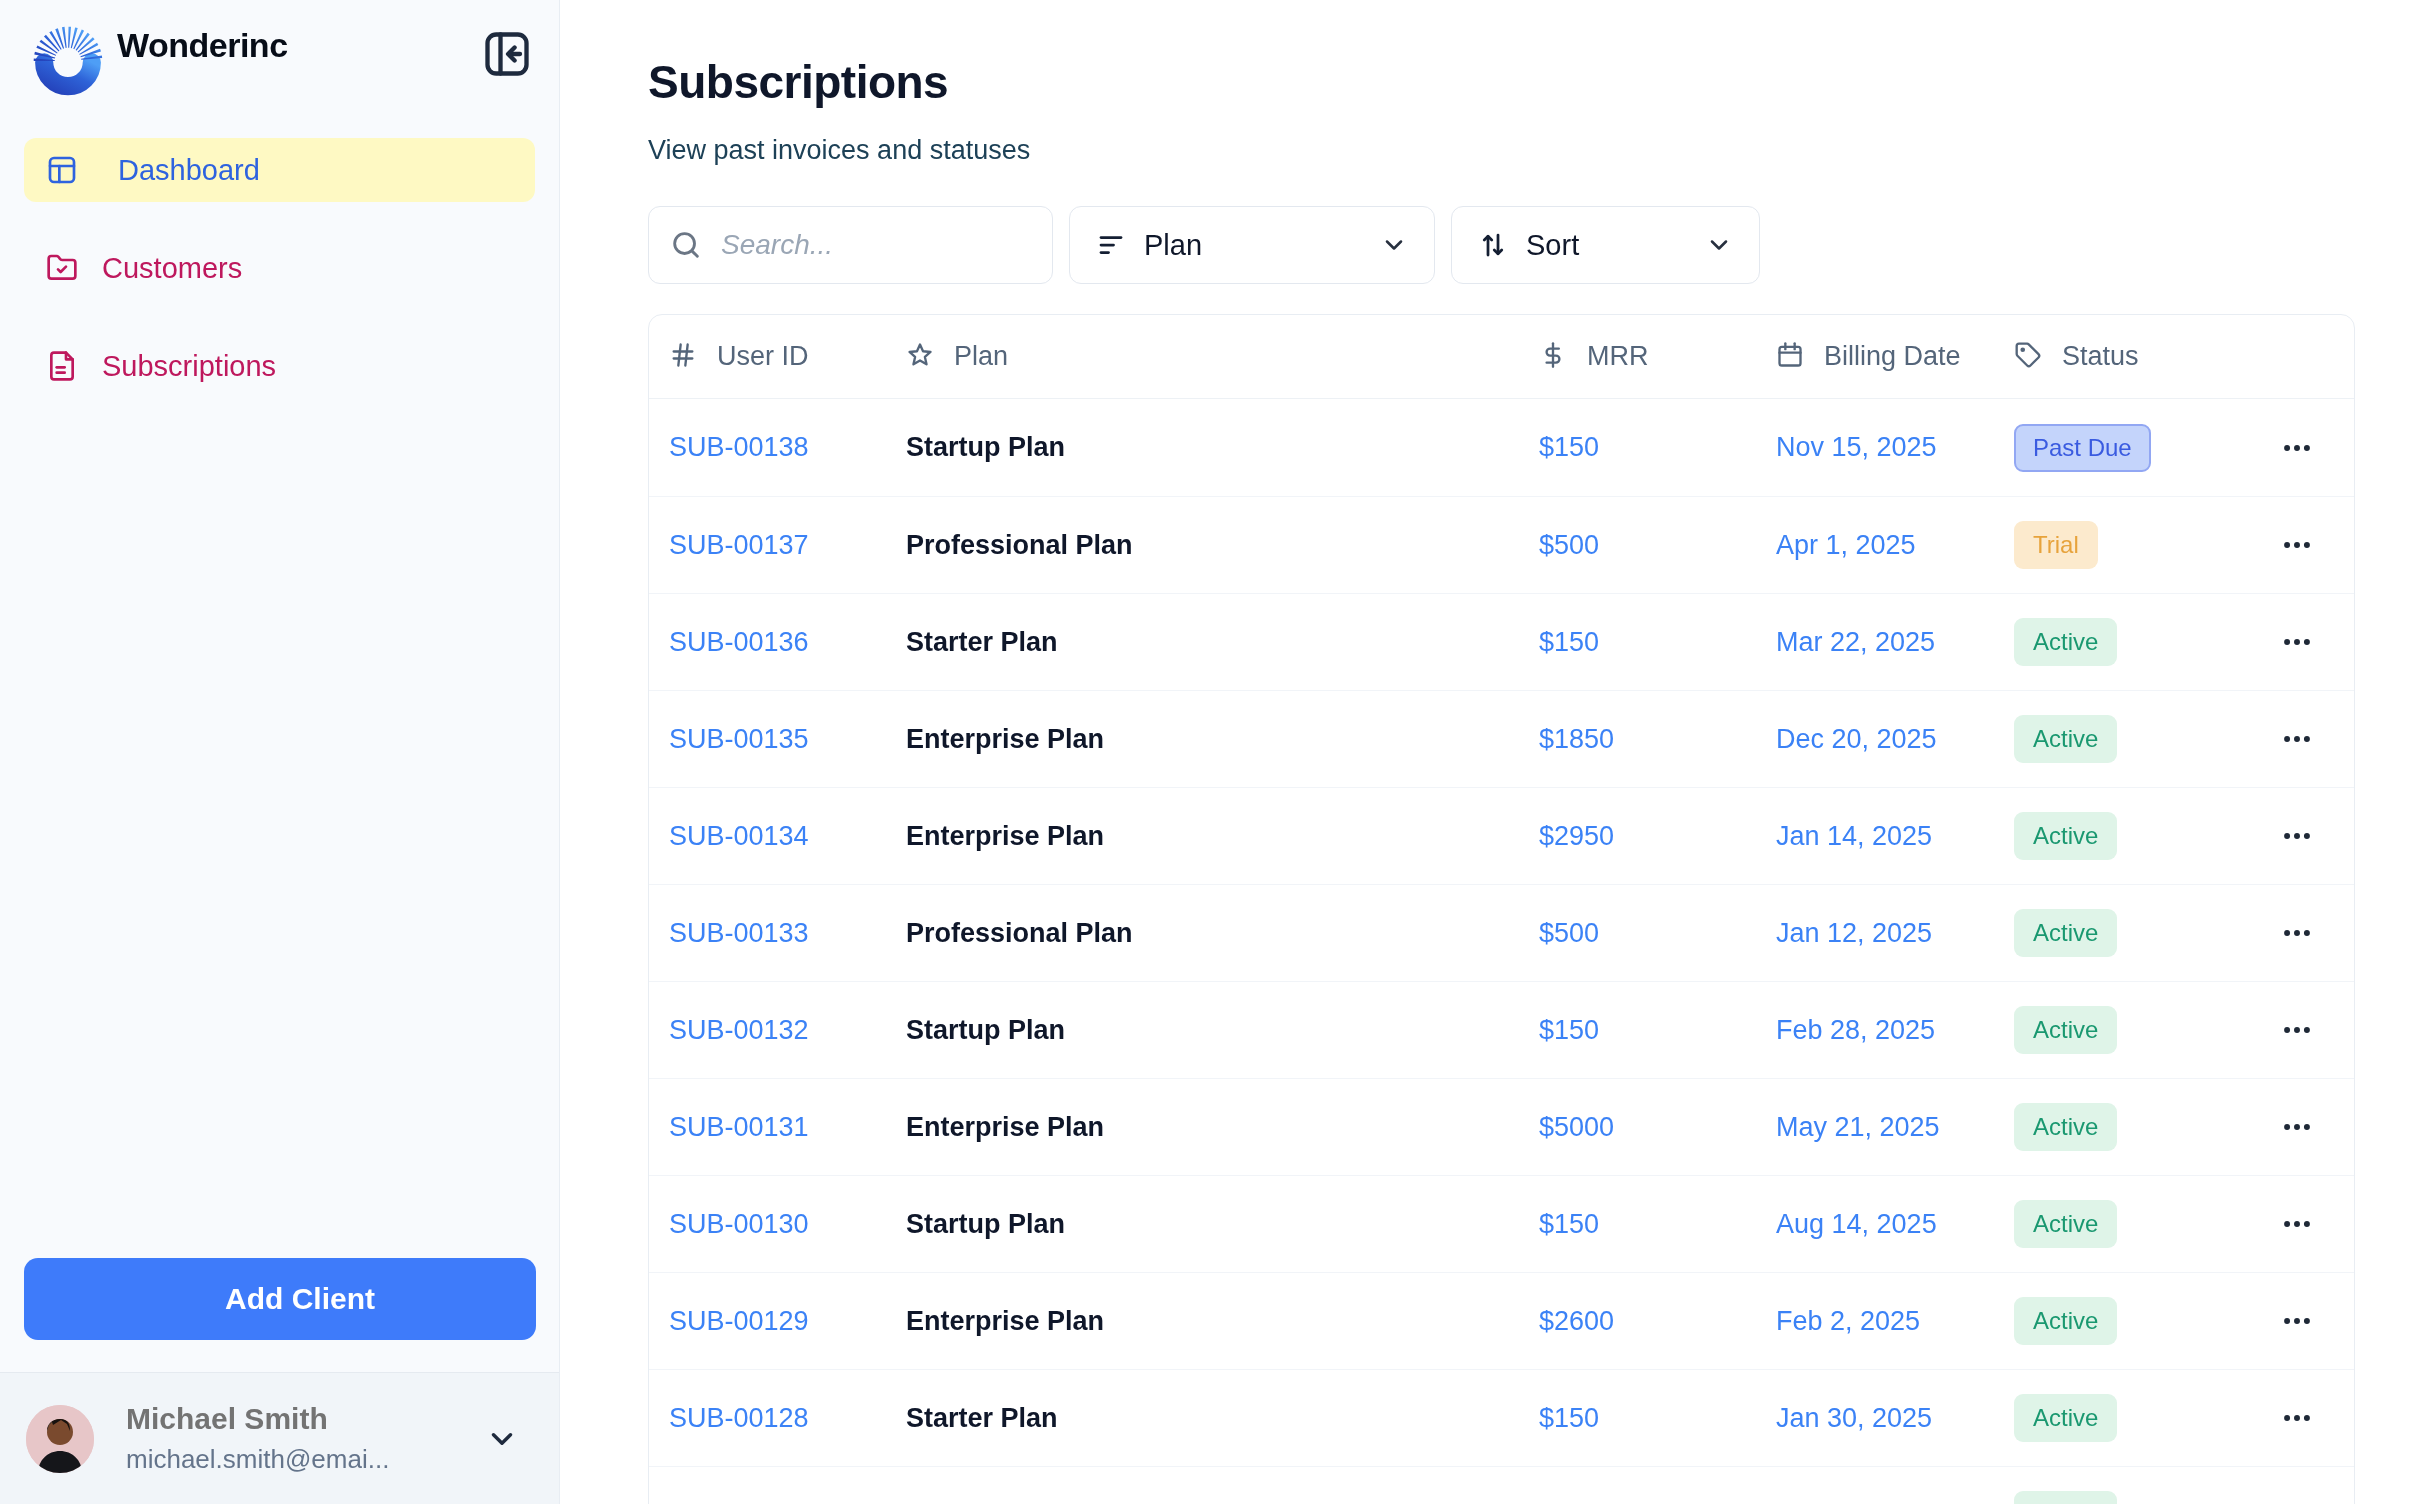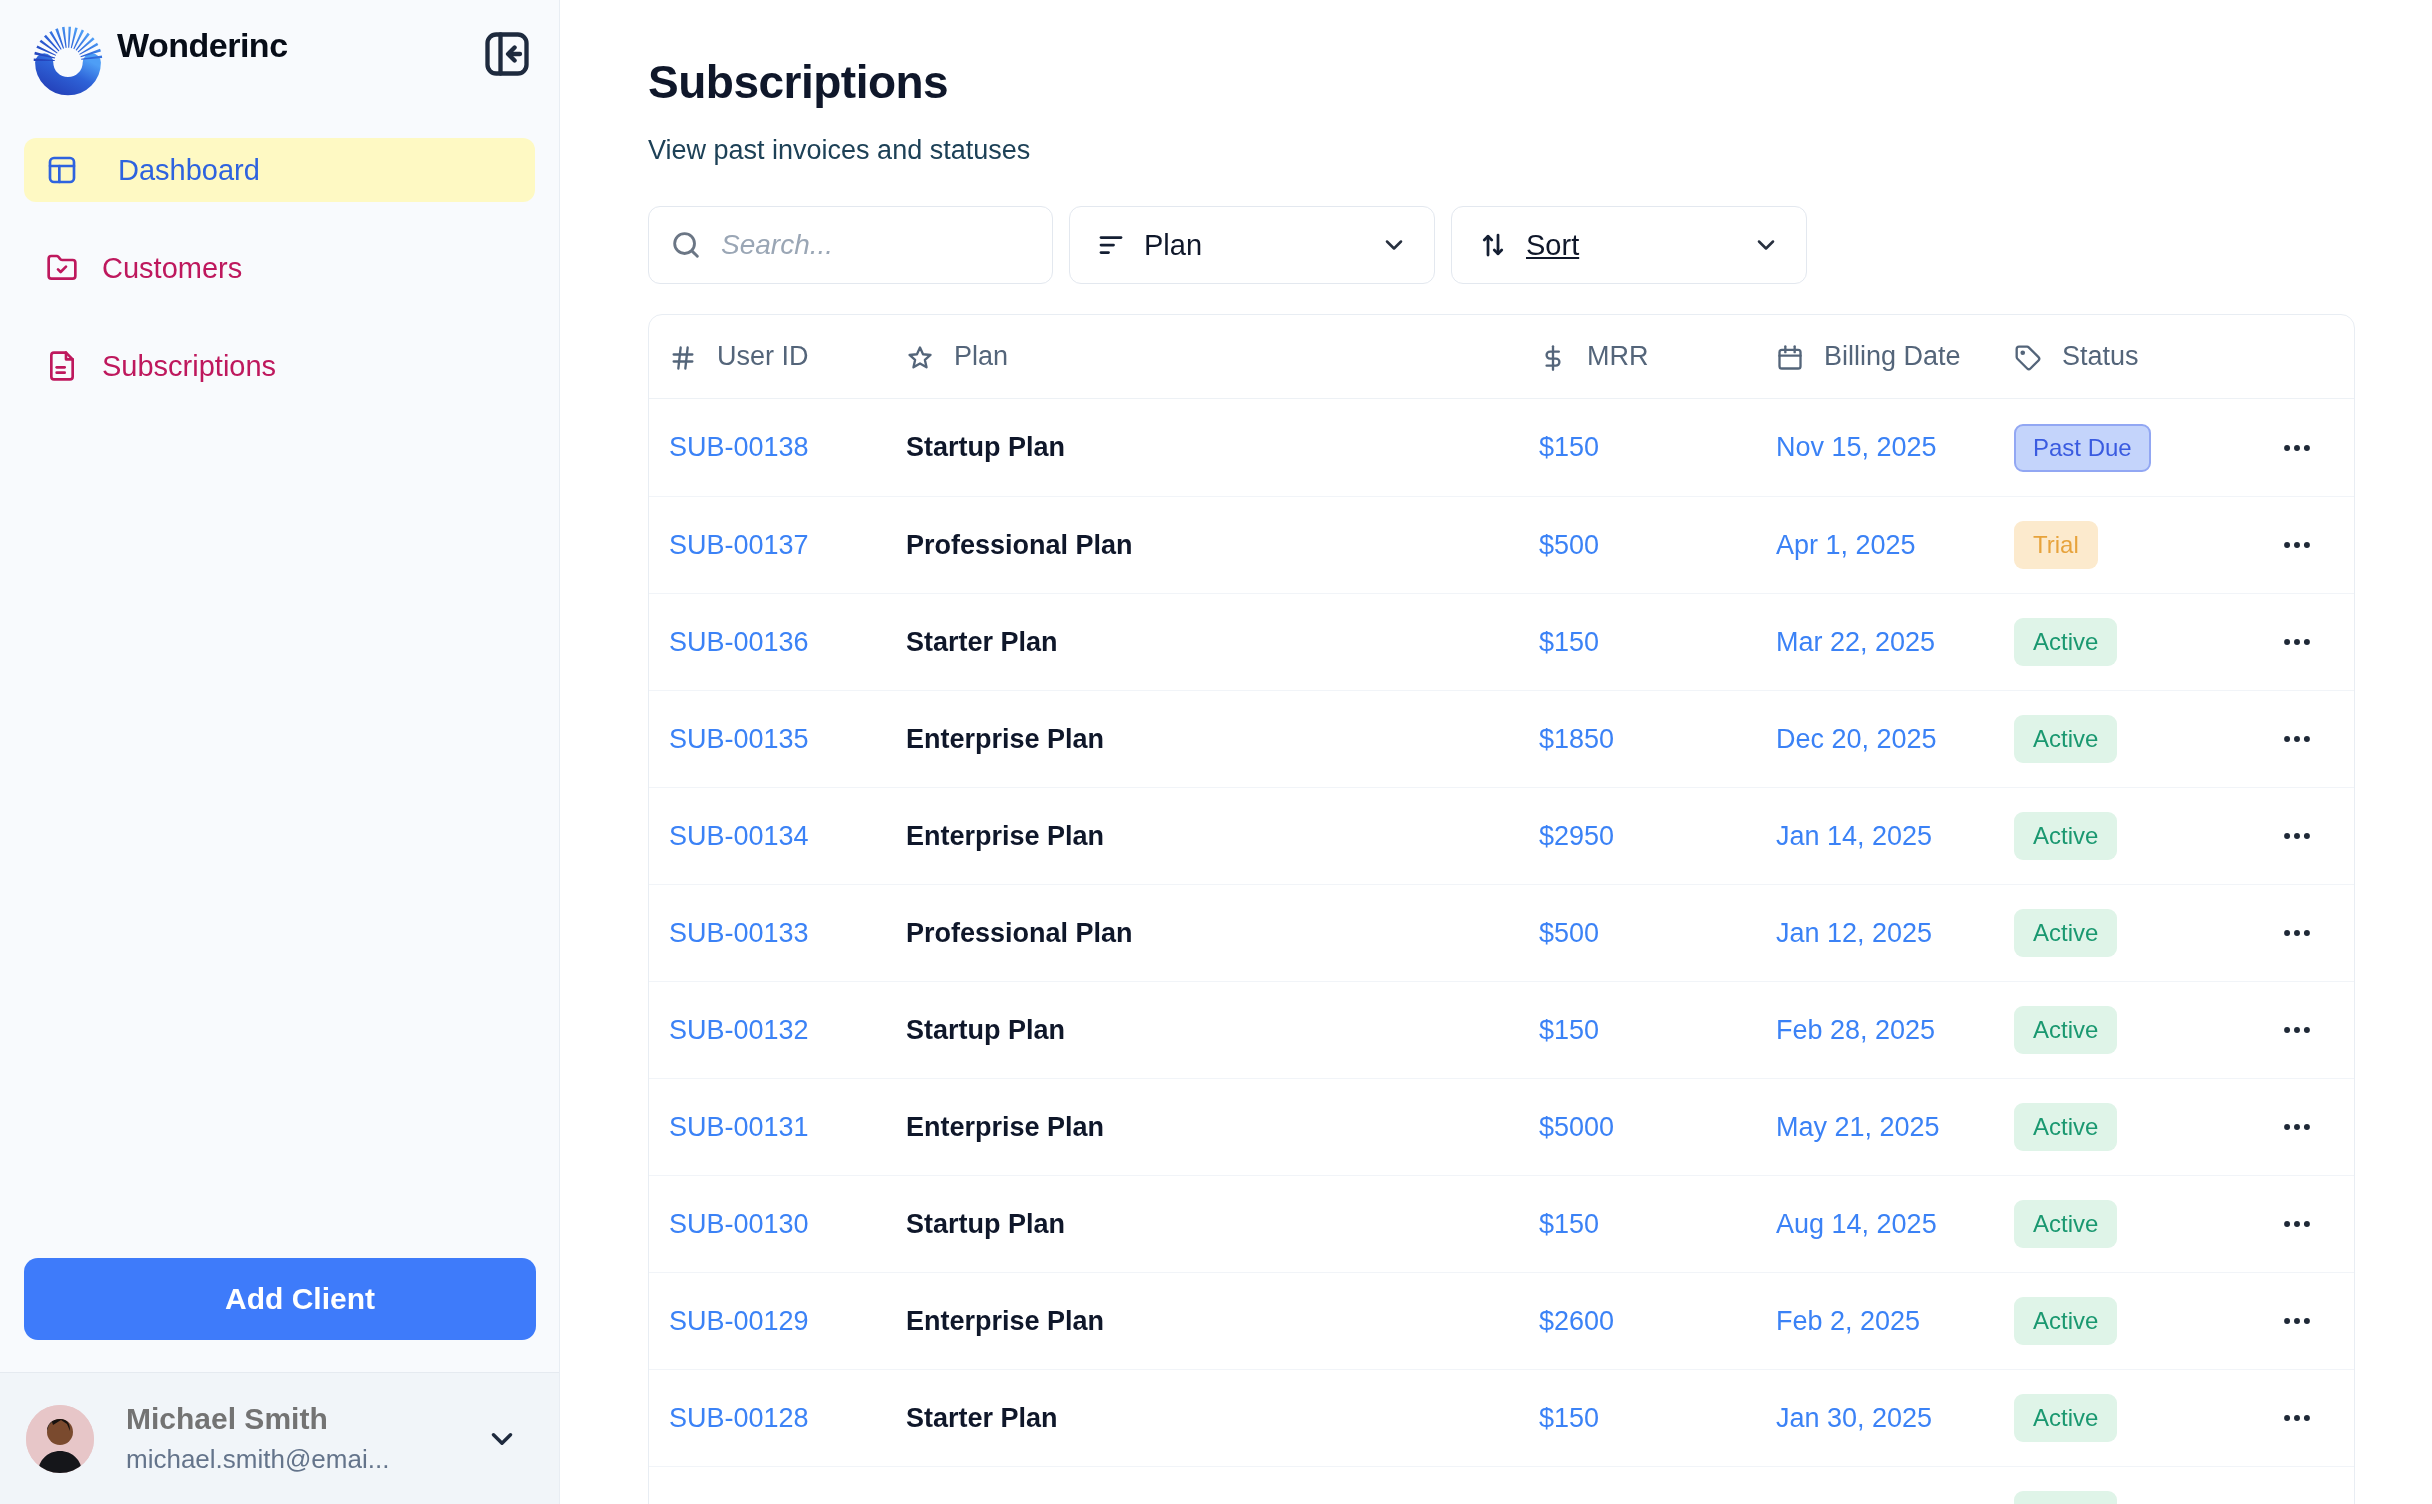--- a/index.html
+++ b/index.html
@@ -96,40 +96,40 @@
   }
   .search-input::placeholder { color: #9AA6B5; }
   .select-box {
     height: 78px; border: 1px solid #E3E8EF; border-radius: 12px;
     background: #ffffff; cursor: pointer;
     display: flex; align-items: center;
     padding: 0 26px;
     font-size: 29px; color: #0F172A;
   }
   .select-box.plan { width: 366px; margin-left: 16px; }
-  .select-box.sort { width: 356px; margin-left: 16px; text-decoration: underline; }
+  .select-box.sort { width: 309px; margin-left: 16px; }
   .select-box .sel-icon { color: #141F33; flex: 0 0 auto; margin-right: 18px; }
   .select-box .sel-label { flex: 1; }
   .select-box .sel-chevron { color: #27303F; flex: 0 0 auto; }
   
   .table-card {
     margin-top: 30px;
     width: 1707px;
     border: 1px solid #E8EDF3;
     border-radius: 14px;
     background: #ffffff;
   }
   .t-grid {
     display: grid;
     grid-template-columns: 237px 633px 237px 238px 250px 1fr;
     align-items: center;
     padding: 0 24px 0 20px;
   }
   .t-header { height: 84px; border-bottom: 1px solid #EDF1F5; }
-  .th-cell { display: flex; align-items: flex-end; font-size: 27px; font-weight: 500; color: #54657A; }
+  .th-cell { display: flex; align-items: flex-start; font-size: 27px; font-weight: 500; color: #54657A; }
   .th-cell .th-icon { width: 28px; height: 28px; margin-right: 20px; color: #54657A; flex: 0 0 auto; }
   .t-row { height: 97px; border-top: 1px solid #F1F4F8; }
   .t-row:first-child { border-top: none; }
   .cell-id, .cell-mrr, .cell-date { font-size: 27px; color: #3b82f6; }
   .cell-plan { font-size: 27px; font-weight: 700; color: #0F172A; }
   .badge {
     display: inline-block;
     padding: 8px 17px;
     border-radius: 9px;
     font-size: 24px; font-weight: 500;

